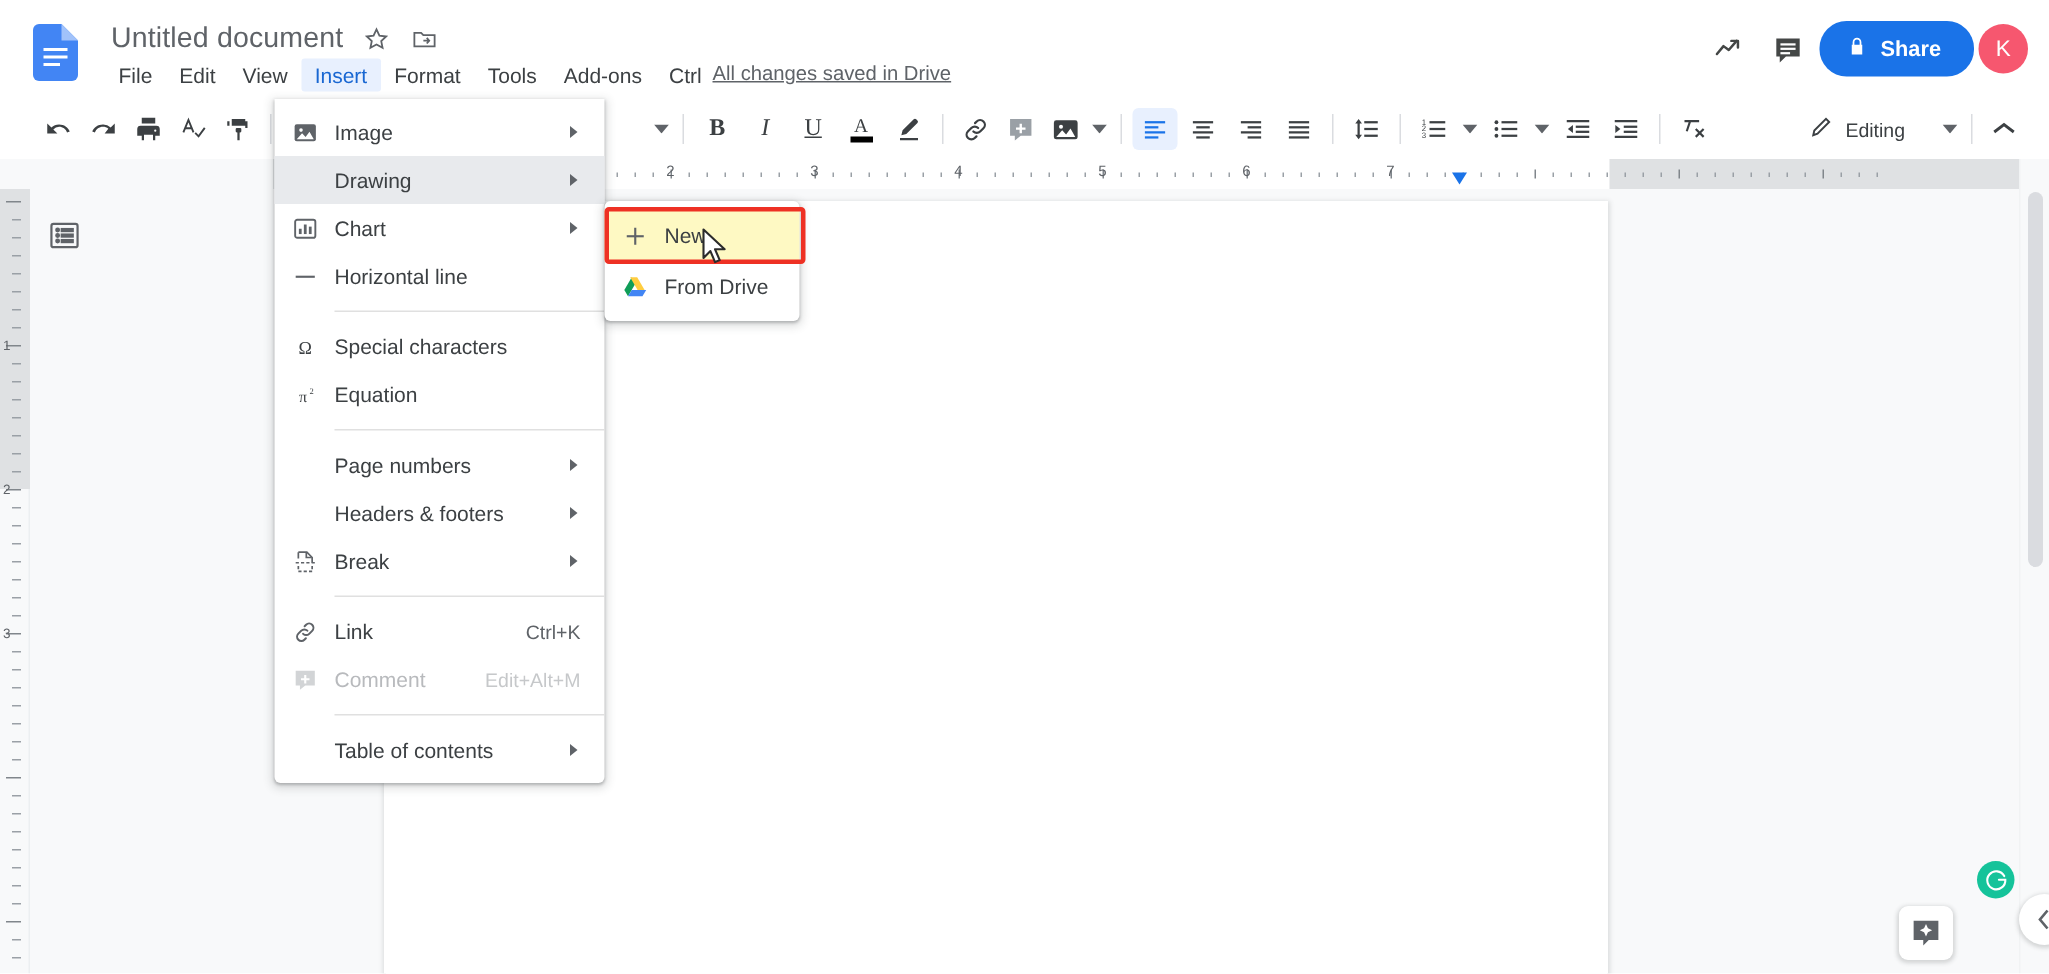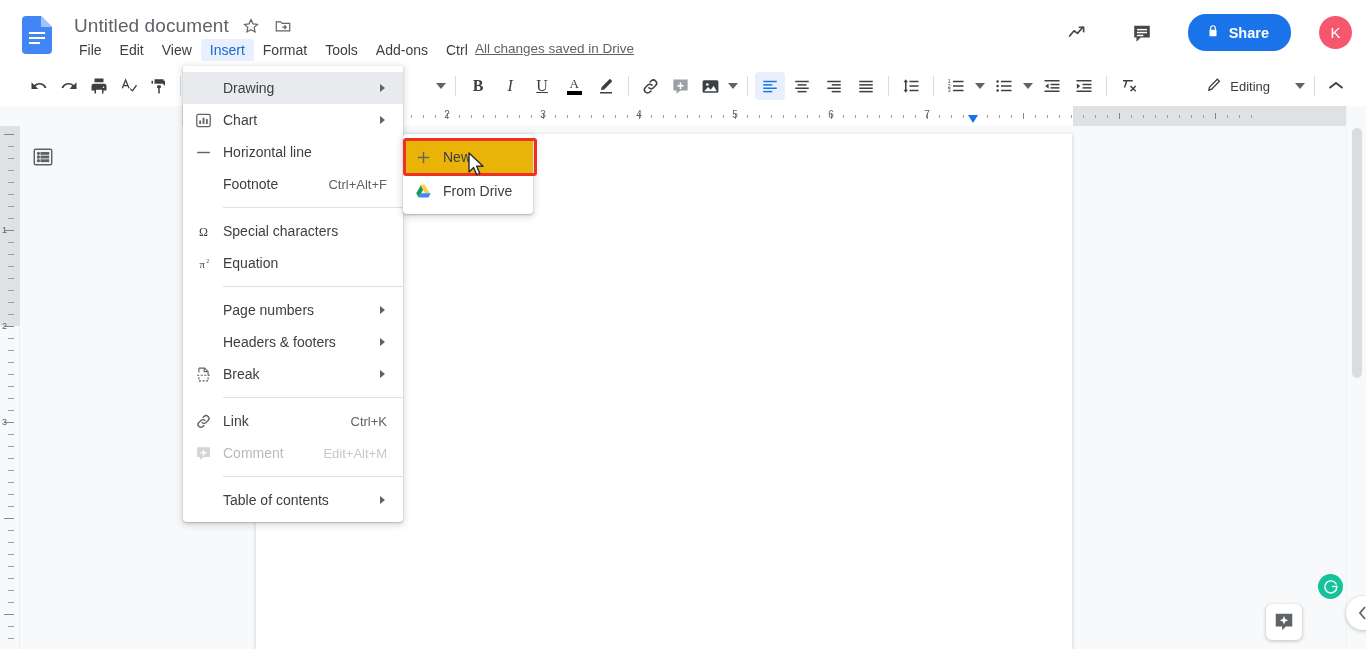--- a/index.html
+++ b/index.html
@@ -17,21 +17,21 @@
   .header { position:absolute; left:0; top:0; width:1366px; height:66px; background:#fff; }
   .docs-logo { position:absolute; left:22px; top:16px; width:30px; height:38px; }
   .doc-title-row { position:absolute; left:74px; top:12px; height:28px; display:flex; align-items:center; gap:12px; }
   .doc-title { font-size:19px; color:#5f6368; letter-spacing:0.1px; }
   .hdr-ico { width:20px; height:20px; display:inline-flex; align-items:center; justify-content:center; cursor:pointer; color:#5f6368; }
   .menubar { position:absolute; left:70px; top:40px; display:flex; align-items:center; height:20px; }
   .menu-item { font-size:14px; color:#3c4043; padding:2px 9px; cursor:pointer; border-radius:2px; line-height:18px; }
   .menu-item.active { background:#e8f0fe; color:#1967d2; }
   .save-state { position:absolute; left:475px; top:41px; font-size:13.5px; color:#5f6368; text-decoration:underline; cursor:pointer; }
 
-  .hdr-right { position:absolute; right:14px; top:14px; display:flex; align-items:center; gap:28px; }
+  .hdr-right { position:absolute; right:14px; top:14px; display:flex; align-items:center; gap:3px; }
   .icon-btn { width:36px; height:36px; border-radius:50%; display:flex; align-items:center; justify-content:center; cursor:pointer; color:#444746; }
   .share-btn { height:37px; border-radius:18px; background:#1a73e8; color:#fff; display:flex; align-items:center; gap:9px; padding:0 22px 0 18px; font-size:14.5px; font-weight:bold; cursor:pointer; }
   .avatar { width:33px; height:33px; border-radius:50%; background:#f6576f; color:#fff; display:flex; align-items:center; justify-content:center; font-size:15px; cursor:pointer; }
 
   
   .toolbar { position:absolute; left:0; top:66px; width:1366px; height:40px; background:#fff; display:flex; align-items:center; }
   .tb { height:28px; min-width:28px; display:flex; align-items:center; justify-content:center; border-radius:4px; cursor:pointer; color:#3c4043; margin:0 1px; }
   .tb.act { background:#e8f0fe; color:#1a73e8; }
   .tb-sep { width:1px; height:20px; background:#dadce0; margin:0 6px; }
   .tb-caret { width:16px; display:flex; align-items:center; justify-content:center; cursor:pointer; }
@@ -77,21 +77,21 @@
   .mrow.disabled .maccel { color:#c6c8ca; }
   .arrow { width:0; height:0; border-top:4px solid transparent; border-bottom:4px solid transparent; border-left:5px solid #5f6368; margin-right:10px; }
   .mdiv { height:1px; background:#e0e0e0; margin:7px 0 7px 40px; }
 
   
   .submenu { position:absolute; left:403px; top:134px; width:130px; background:#fff;
              box-shadow:0 2px 6px 2px rgba(60,64,67,.15), 0 1px 2px rgba(60,64,67,.3);
              border-radius:4px; padding:6px 0; z-index:50; }
   .srow { height:34px; display:flex; align-items:center; font-size:14px; color:#3c4043; cursor:pointer; }
   .srow .sic { width:40px; min-width:40px; display:flex; align-items:center; justify-content:center; color:#5f6368; }
-  .srow.sel { background:#eab308; }
+  .srow.sel { background:#fef9c3; }
   .hl-box { position:absolute; left:403px; top:138px; width:134px; height:38px; border:3px solid #ee3124; border-radius:3px; z-index:60; pointer-events:none; }
 
   .cursor { position:absolute; left:468px; top:152px; z-index:70; pointer-events:none; }
 
   
   .grammarly { position:absolute; left:1318px; top:574px; width:25px; height:25px; border-radius:50%; background:#15c39a; display:flex; align-items:center; justify-content:center; color:#fff; font-size:15px; cursor:pointer; }
   .explore { position:absolute; left:1266px; top:604px; width:36px; height:36px; border-radius:6px; background:#fff; box-shadow:0 1px 3px 1px rgba(60,64,67,.2); display:flex; align-items:center; justify-content:center; cursor:pointer; }
   .collapse { position:absolute; left:1346px; top:596px; width:34px; height:34px; border-radius:50%; background:#fff; box-shadow:0 1px 3px 1px rgba(60,64,67,.2); display:flex; align-items:center; justify-content:center; color:#5f6368; cursor:pointer; font-size:15px; }
 </style>
 </head>
@@ -545,20 +545,31 @@
       <circle cx="7" cy="16" r="1" fill="#5f6368"></circle>
         <rect x="10" y="15.3" width="8" height="1.5" fill="#5f6368"></rect>
     </svg>
   </div>
 
   <div class="scrollbar">
     <div class="sb-thumb"></div>
   </div>
 
   <div class="menu-panel" id="insert-menu">
+      <div class="mrow">
+        <span class="mic">
+          <svg width="17" height="17" viewBox="0 0 24 24">
+            <rect x="2" y="4" width="20" height="16" rx="2" fill="#5f6368"></rect>
+            <circle cx="8" cy="9.5" r="1.7" fill="#fff"></circle>
+            <path d="M4 18l5-5.5 3.3 3.6L16 11l4 7z" fill="#fff"></path>
+          </svg>
+        </span>
+        <span class="mlabel">Image</span>
+        <span class="arrow"></span>
+      </div>
       <div class="mrow sel">
         <span class="mic"></span>
         <span class="mlabel">Drawing</span>
         <span class="arrow"></span>
       </div>
       <div class="mrow">
         <span class="mic">
           <svg width="17" height="17" viewBox="0 0 24 24">
             <rect x="2.5" y="3.5" width="19" height="17" rx="2" fill="none" stroke="#5f6368" stroke-width="1.8"></rect>
             <rect x="6" y="12" width="2.6" height="5" fill="#5f6368"></rect>
@@ -569,25 +580,20 @@
         <span class="mlabel">Chart</span>
         <span class="arrow"></span>
       </div>
       <div class="mrow">
         <span class="mic">
           <svg width="17" height="17" viewBox="0 0 24 24">
             <rect x="3" y="11" width="18" height="2" fill="#5f6368"></rect>
           </svg>
         </span>
         <span class="mlabel">Horizontal line</span>
-      </div>
-      <div class="mrow">
-        <span class="mic"></span>
-        <span class="mlabel">Footnote</span>
-        <span class="maccel">Ctrl+Alt+F</span>
       </div>
       <div class="mdiv"></div>
       <div class="mrow">
         <span class="mic">
           <svg width="17" height="17" viewBox="0 0 24 24">
             <text x="12" y="18" font-size="17" text-anchor="middle" fill="#3c4043" font-family="serif">Ω</text>
           </svg>
         </span>
         <span class="mlabel">Special characters</span>
       </div>

